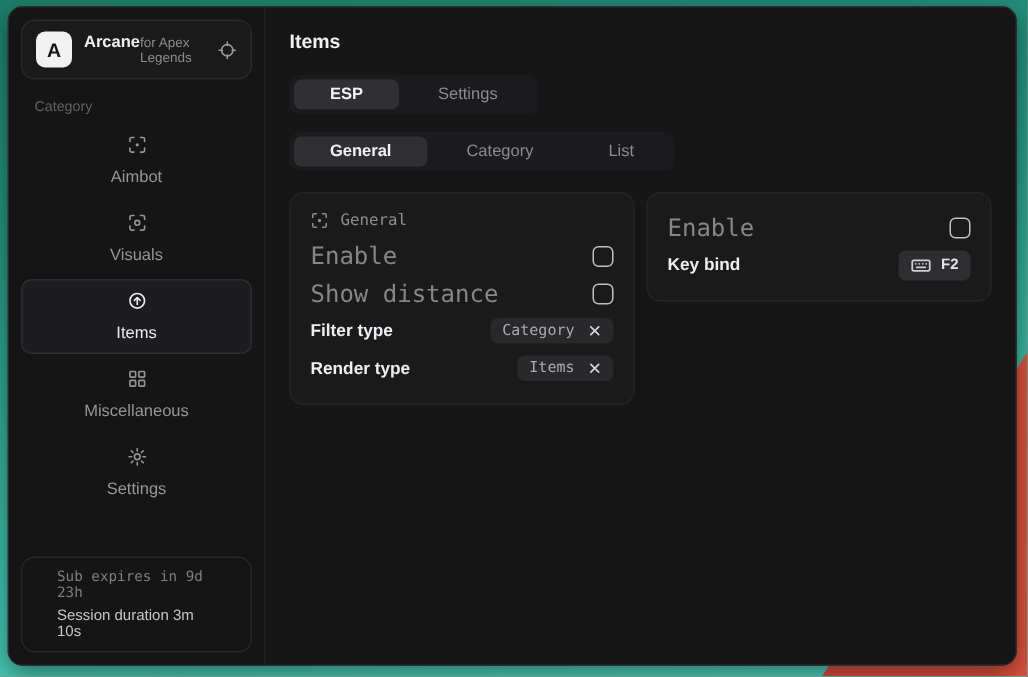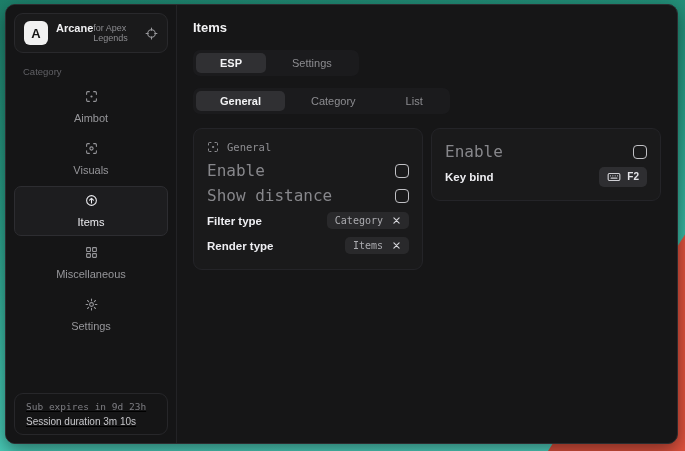--- a/index.html
+++ b/index.html
@@ -26,21 +26,21 @@
   .brand-text{display:flex;flex-direction:row;line-height:1.1;}
   .brand-title{font-size:11px;font-weight:bold;color:#f0f0f2;}
   .brand-sub{font-size:9px;color:#8b8b8f;margin-top:2px;}
   .brand-corner{margin-left:auto;color:#9a9a9e;display:flex;cursor:pointer;}
   .cat-label{font-size:9.5px;color:#606065;margin:13px 0 5px 9px;}
   .nav{display:flex;flex-direction:column;gap:2px;}
   .nav-item{display:flex;align-items:center;gap:9px;padding:7px 9px;border-radius:7px;
     color:#96969a;font-size:11px;border:1px solid transparent;cursor:pointer;flex-direction:column;}
   .nav-item.active{background:#1d1d1f;border-color:#2d2d31;color:#ececf0;}
   .nav-item .icn{display:flex;color:inherit;}
-  .sidebar-footer{margin-top:auto;border:1px solid #27272a;border-radius:9px;padding:7px 11px;text-decoration:underline;}
+  .sidebar-footer{margin-top:auto;border:1px solid #27272a;border-radius:9px;padding:7px 23px;}
   .sub-line{font-family:"DejaVu Sans Mono",monospace;font-size:9.5px;color:#7e7e83;}
   .dur-line{font-size:10px;color:#c6c6ca;margin-top:4px;}
   
   .main{flex:1;padding:13px 16px;box-sizing:border-box;overflow:hidden;}
   .page-title{font-size:13px;font-weight:bold;color:#f2f2f4;margin:2px 0 15px 0;}
   .tab-group{display:flex;width:max-content;background:#1b1b1d;border-radius:7px;
     padding:3px;gap:2px;margin-bottom:12px;}
   .tab{font-size:11px;color:#8c8c90;padding:4px 24px;border-radius:5px;cursor:pointer;white-space:nowrap;}
   .tab.active{background:#303033;color:#f2f2f4;font-weight:bold;}
   .panels{display:grid;grid-template-columns:1fr 1fr;gap:8px;align-items:start;margin-top:14px;}

